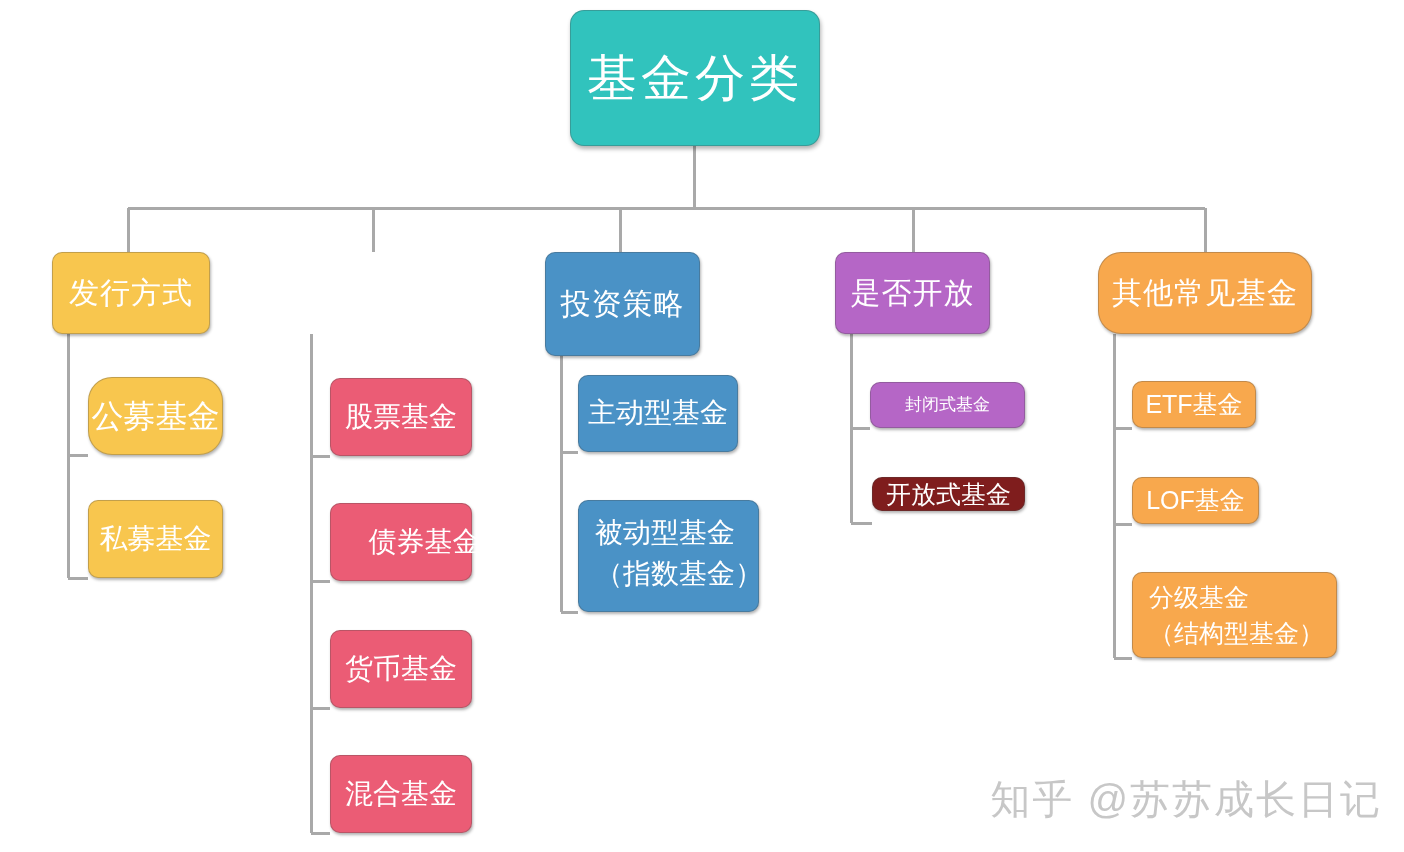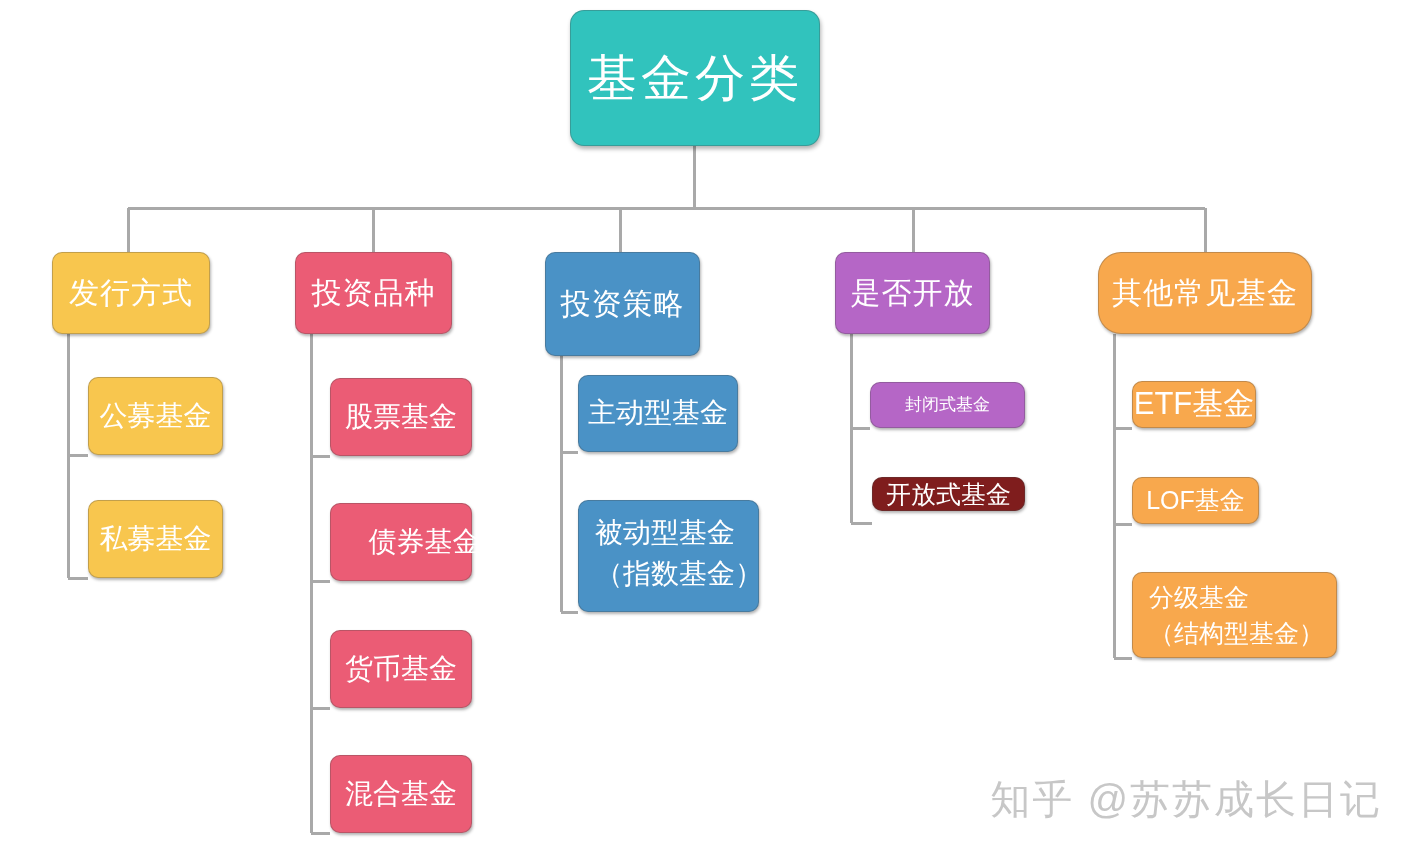--- a/index.html
+++ b/index.html
@@ -95,28 +95,25 @@
     </svg>
 
   <div class="node node-root" id="root-node" style="left: 570px; top: 10px; width: 250px; height: 136px; background: rgb(49, 195, 189);">
     <span>基金分类</span>
   </div>
 
   <div id="watermark" style="color: rgb(199, 199, 199);">知乎 @苏苏成长日记</div>
 <div class="node node-branch" style="left: 52px; top: 252px; width: 158px; height: 82px; background: rgb(248, 198, 78);">
       <span>发行方式</span>
     </div>
-    <div class="node node-child" style="left: 88px; top: 377px; width: 135px; height: 78px; background: rgb(248, 198, 78); font-size: 28px;">
+    <div class="node node-child" style="left: 88px; top: 377px; width: 135px; height: 78px; background: rgb(248, 198, 78); font-size: 32px; border-radius: 24px;">
       <span>公募基金</span>
     </div>
     <div class="node node-child" style="left: 88px; top: 500px; width: 135px; height: 78px; background: rgb(248, 198, 78); font-size: 28px;">
       <span>私募基金</span>
-    </div>
-    <div class="node node-branch" style="left: 295px; top: 252px; width: 157px; height: 82px; background: rgb(235, 92, 117);">
-      <span>投资品种</span>
     </div>
     <div class="node node-child" style="left: 330px; top: 378px; width: 142px; height: 78px; background: rgb(235, 92, 117); font-size: 28px;">
       <span>股票基金</span>
     </div>
     <div class="node node-child" style="left: 330px; top: 503px; width: 142px; height: 78px; background: rgb(235, 92, 117); font-size: 28px; padding-left: 47px;">
       <span>债券基金</span>
     </div>
     <div class="node node-child" style="left: 330px; top: 630px; width: 142px; height: 78px; background: rgb(235, 92, 117); font-size: 28px;">
       <span>货币基金</span>
     </div>
@@ -138,21 +135,21 @@
     </div>
     <div class="node node-child" style="left: 870px; top: 382px; width: 155px; height: 46px; background: rgb(181, 102, 198); font-size: 17px;">
       <span>封闭式基金</span>
     </div>
     <div class="node node-child" style="left: 872px; top: 477px; width: 153px; height: 34px; background: #7f1d1d; font-size: 25px;">
       <span>开放式基金</span>
     </div>
     <div class="node node-branch" style="left: 1098px; top: 252px; width: 214px; height: 82px; background: rgb(248, 168, 77); border-radius: 23px;">
       <span>其他常见基金</span>
     </div>
-    <div class="node node-child" style="left: 1132px; top: 381px; width: 124px; height: 47px; background: rgb(248, 168, 77); font-size: 31px;">
+    <div class="node node-child" style="left: 1132px; top: 381px; width: 124px; height: 47px; background: rgb(248, 168, 77); font-size: 25px;">
       <span>ETF基金</span>
     </div>
     <div class="node node-child multiline" style="left: 1132px; top: 572px; width: 205px; height: 86px; background: rgb(248, 168, 77); font-size: 25px;">
       <span>分级基金</span>
       <span>（结构型基金）</span>
     </div>
     <div class="node node-child" style="left: 1132px; top: 477px; width: 127px; height: 47px; background: rgb(248, 168, 77); font-size: 25px;">
       <span>LOF基金</span>
     </div>
   </div>

